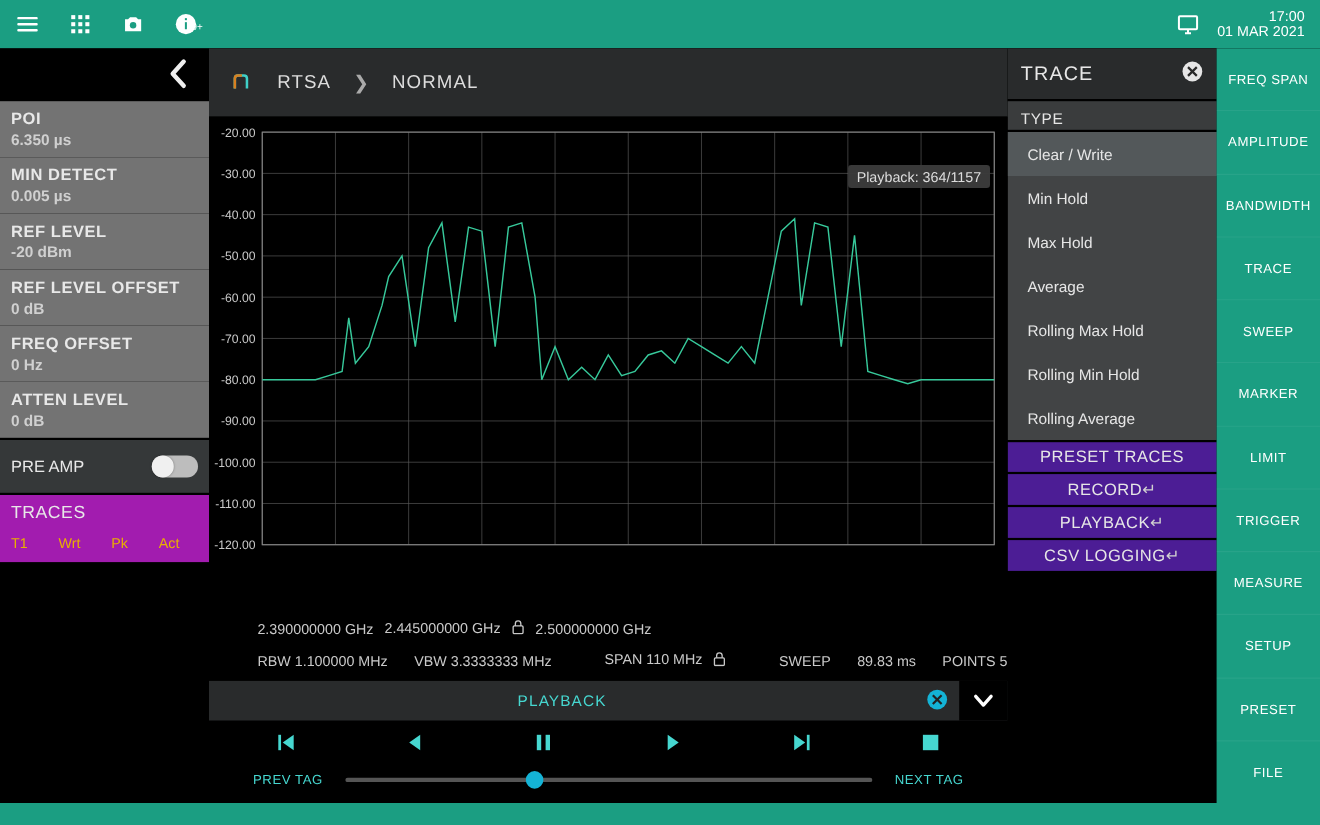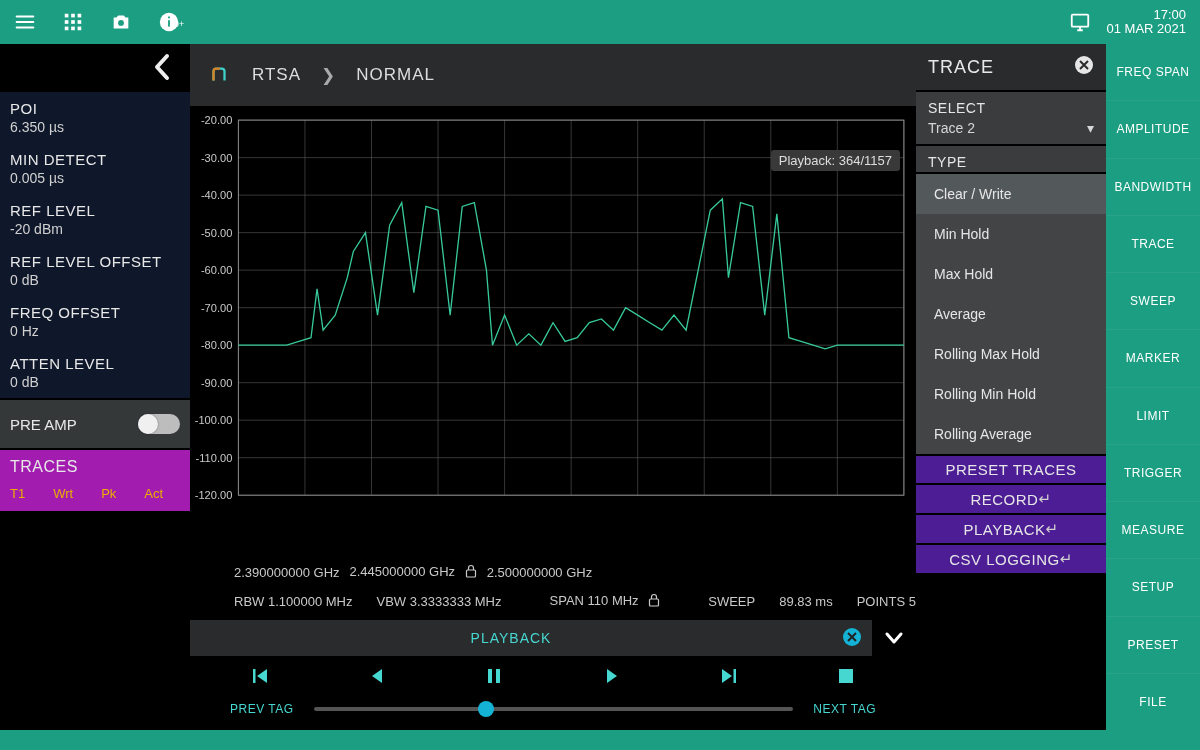--- a/index.html
+++ b/index.html
@@ -14,21 +14,21 @@
 .clock { text-align: right; font-size: 13px; line-height: 1.1; }
 .icon-svg { width: 22px; height: 22px; display: block; }
 .badge { font-size: 9px; position: relative; top: 8px; left: -6px; }
 
 
 .main { flex: 1; display: flex; background: #000; min-height: 0; }
 
 
 .leftbar { width: 190px; background: #000; display: flex; flex-direction: column; gap: 2px; }
 .leftbar .backrow { height: 46px; display: flex; align-items: center; justify-content: flex-end; padding-right: 18px; color:#eee; }
-.leftbar .item { background: #0f172a; color: #e8e8e8; padding: 8px 10px; }
+.leftbar .item { background: #737373; color: #e8e8e8; padding: 8px 10px; font-weight: bold; }
 .leftbar .item .lbl { font-size: 15px; letter-spacing: .5px; }
 .leftbar .item .val { font-size: 14px; color: #d0d0d0; margin-top: 2px; }
 .leftbar .toggle { background: #353839; display:flex; align-items:center; justify-content:space-between; padding: 14px 10px; color:#e8e8e8; font-size:15px; }
 .switch { width:42px; height:20px; background:#bdbdbd; border-radius:10px; position:relative; }
 .switch .knob { width:20px; height:20px; border-radius:50%; background:#f0f0f0; position:absolute; left:0; top:0; box-shadow:0 0 2px rgba(0,0,0,.4); }
 .traces-sec { background:#a21caf; padding: 8px 10px 10px; color:#e8e8e8; }
 .traces-sec .hdr { font-size:16px; letter-spacing:.5px; }
 .traces-sec .row { display:flex; gap:28px; margin-top:10px; font-size:13px; color:#e8b000; }
 
 
@@ -328,27 +328,20 @@
     <div class="tracepanel">
       <div class="header">
         <span>TRACE</span>
         <span>
           <svg width="20" height="20" viewBox="0 0 20 20">
               <circle cx="10" cy="10" r="9" fill="#e6e6e6"></circle>
               <path d="M6 6l8 8M14 6l-8 8" stroke="#2a2a2a" stroke-width="2"></path>
             </svg>
         </span>
       </div>
-      <div class="tp-item">
-        <div class="lbl">SELECT</div>
-        <div class="row">
-          <span>Trace 2</span>
-          <span>▾</span>
-        </div>
-      </div>
       <div class="tp-type">TYPE</div>
       <div class="tp-options" id="type-options">
           <div class="opt active">Clear / Write</div>
           <div class="opt">Min Hold</div>
           <div class="opt">Max Hold</div>
           <div class="opt">Average</div>
           <div class="opt">Rolling Max Hold</div>
           <div class="opt">Rolling Min Hold</div>
           <div class="opt">Rolling Average</div>
         </div>

